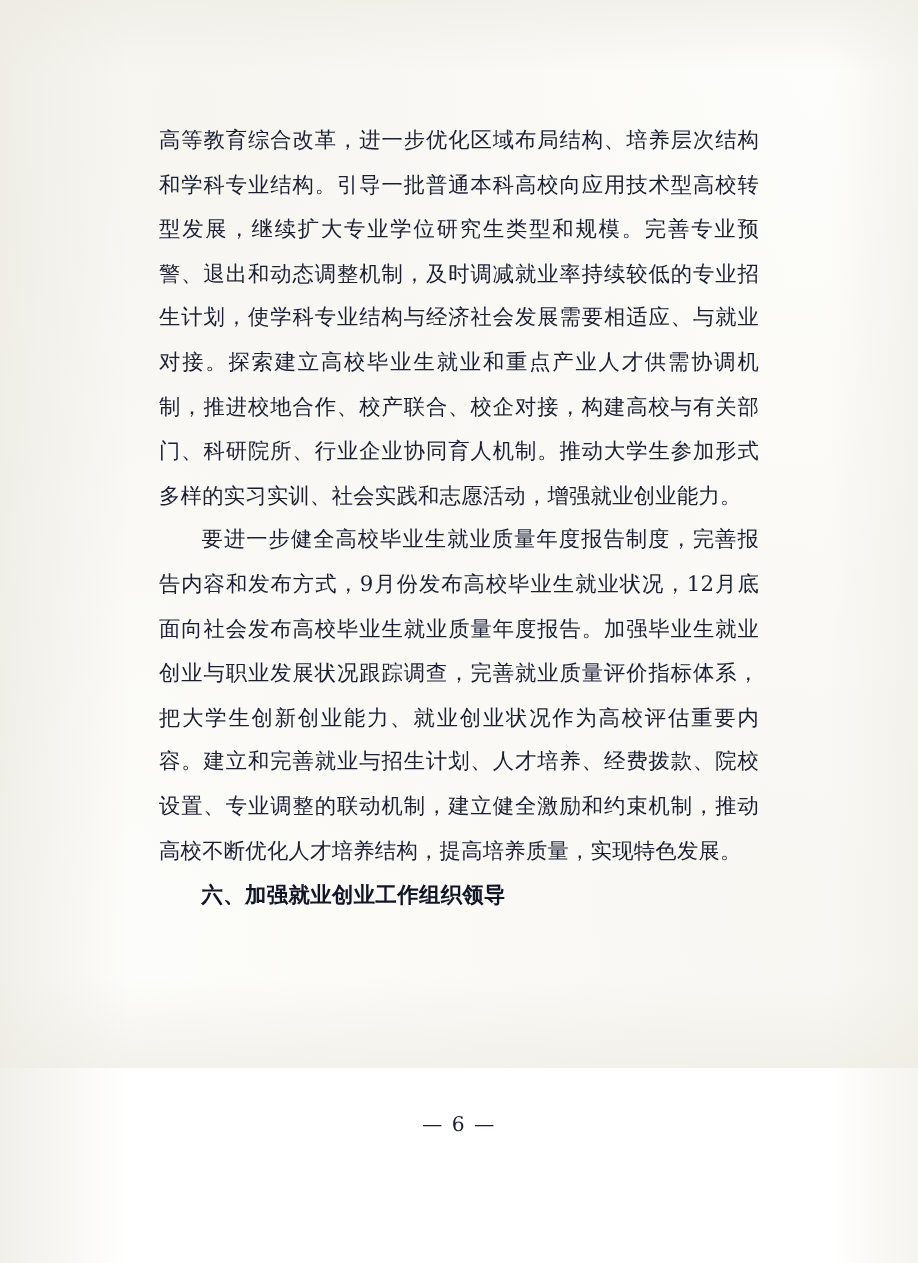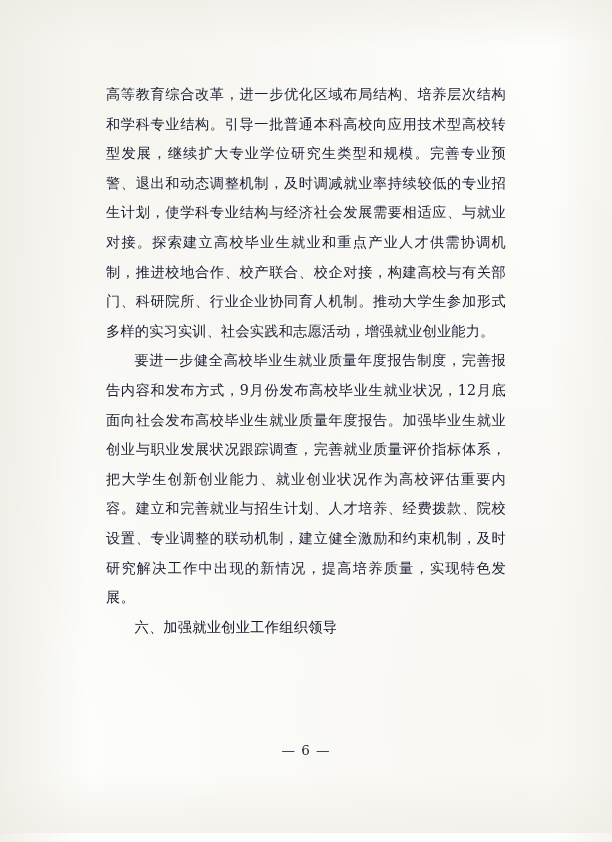--- a/index.html
+++ b/index.html
@@ -9,21 +9,21 @@
   body {
     width: 612px;
     height: 842px;
     background: #ffffff;
     font-family: "DejaVu Serif", "Liberation Serif", serif;
     overflow: hidden;
   }
   .page {
     position: relative;
     width: 612px;
-    height: 833px;
+    height: 712px;
     background: #fdfdfb;
   }
   
   .page::before {
     content: "";
     position: absolute;
     inset: 0;
     background:
       radial-gradient(ellipse at 20% 10%, rgba(240,238,230,0.55) 0%, rgba(255,255,255,0) 60%),
       radial-gradient(ellipse at 85% 85%, rgba(243,241,233,0.5) 0%, rgba(255,255,255,0) 65%);
@@ -45,21 +45,21 @@
     letter-spacing: 0.2px;
     font-family: "DejaVu Serif", "Liberation Serif", serif;
   }
   .para + .para {
     margin-top: 0px;
   }
   .indent {
     text-indent: 2em;
   }
   .heading {
-    font-weight: normal;
+    font-weight: bold;
     text-indent: 2em;
     font-size: 14.2px;
     line-height: 29.6px;
     color: #101528;
     letter-spacing: 0.3px;
   }
   .footer {
     position: absolute;
     left: 0;
     right: 0;
@@ -111,18 +111,18 @@
 <body>
 
 <div class="page">
   <div class="edge-top"></div>
   <div class="edge-left"></div>
   <div class="edge-right"></div>
   <div class="edge-bottom"></div>
 
   <div class="content">
     <p class="para">高等教育综合改革，进一步优化区域布局结构、培养层次结构和学科专业结构。引导一批普通本科高校向应用技术型高校转型发展，继续扩大专业学位研究生类型和规模。完善专业预警、退出和动态调整机制，及时调减就业率持续较低的专业招生计划，使学科专业结构与经济社会发展需要相适应、与就业对接。探索建立高校毕业生就业和重点产业人才供需协调机制，推进校地合作、校产联合、校企对接，构建高校与有关部门、科研院所、行业企业协同育人机制。推动大学生参加形式多样的实习实训、社会实践和志愿活动，增强就业创业能力。</p>
-    <p class="para indent">要进一步健全高校毕业生就业质量年度报告制度，完善报告内容和发布方式，9月份发布高校毕业生就业状况，12月底面向社会发布高校毕业生就业质量年度报告。加强毕业生就业创业与职业发展状况跟踪调查，完善就业质量评价指标体系，把大学生创新创业能力、就业创业状况作为高校评估重要内容。建立和完善就业与招生计划、人才培养、经费拨款、院校设置、专业调整的联动机制，建立健全激励和约束机制，及时研究解决工作中出现的新情况，提高培养质量，实现特色发展。</p>
+    <p class="para indent">要进一步健全高校毕业生就业质量年度报告制度，完善报告内容和发布方式，9月份发布高校毕业生就业状况，12月底面向社会发布高校毕业生就业质量年度报告。加强毕业生就业创业与职业发展状况跟踪调查，完善就业质量评价指标体系，把大学生创新创业能力、就业创业状况作为高校评估重要内容。建立和完善就业与招生计划、人才培养、经费拨款、院校设置、专业调整的联动机制，建立健全激励和约束机制，推动高校不断优化人才培养结构，提高培养质量，实现特色发展。</p>
     <p class="para heading">六、加强就业创业工作组织领导</p>
   </div>
 
   <div class="footer">— 6 —</div>
 </div>
 
 </body></html>

